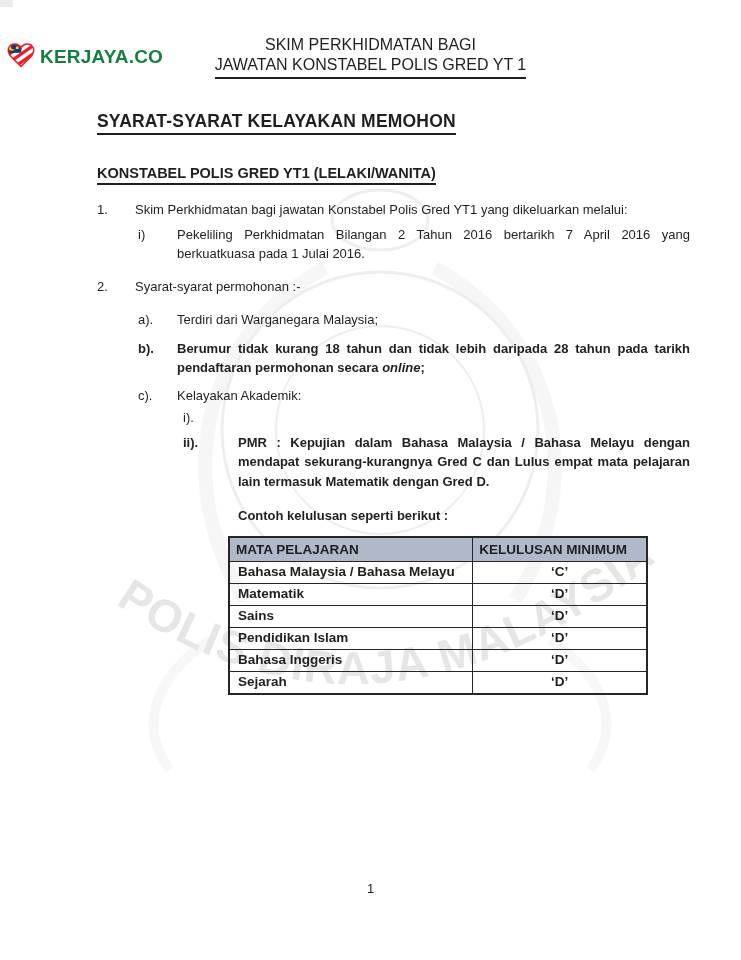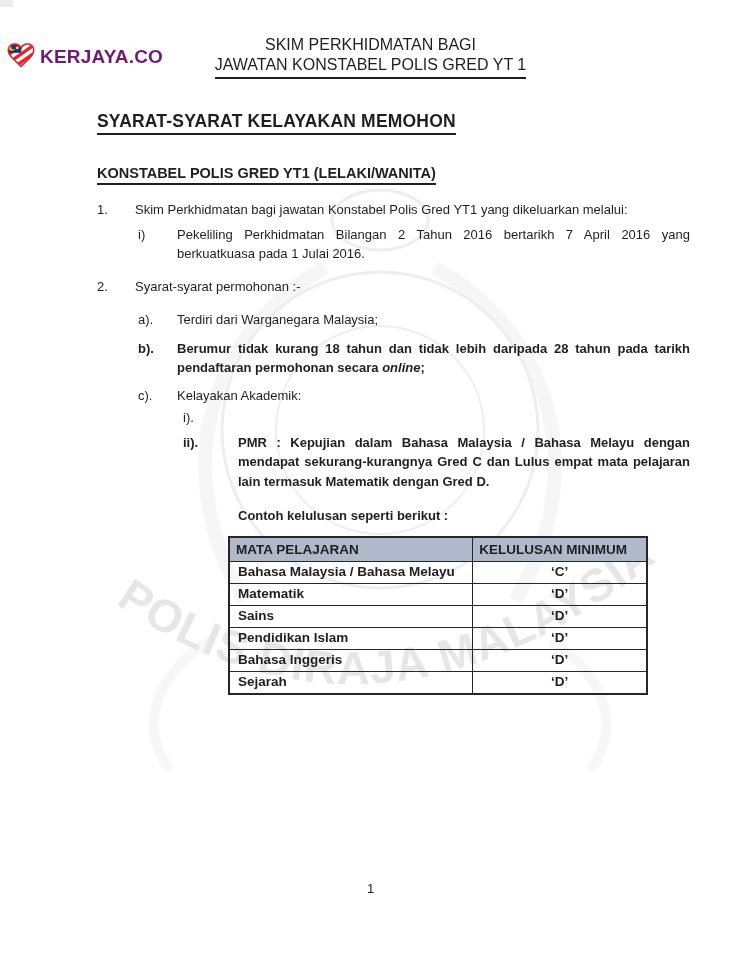--- a/index.html
+++ b/index.html
@@ -102,21 +102,21 @@
             <rect x="-8" y="13.8" width="40" height="2.6"></rect>
             <rect x="-8" y="19.2" width="40" height="2.6"></rect>
           </g>
           <path d="M-1 -1 L13.5 -1.5 L12 8.5 L-2 9 Z" fill="#14387f"></path>
           <circle cx="4.8" cy="4.2" r="2.7" fill="#ffd100"></circle>
           <circle cx="6.2" cy="3.7" r="2.2" fill="#14387f"></circle>
           <circle cx="9" cy="4.6" r="1.2" fill="#ffd100"></circle>
         </g>
         <path d="M12 4.5 C10 1 4.5 0.5 2.5 4 C0.5 7.5 3 11 6 13.8 L12 19.5 L18 13.8 C21 11 23.5 7.5 21.5 4 C19.5 0.5 14 1 12 4.5 Z" fill="none" stroke="#e8222d" stroke-width="1.2"></path>
       </svg>
-      <span class="brand-name" style="color: #701a75;">KERJAYA.CO</span>
+      <span class="brand-name" style="color: #15803d;">KERJAYA.CO</span>
     </div>
 
     <div class="doc-title">
       <span>SKIM PERKHIDMATAN BAGI</span><br>
       <span class="ul">JAWATAN KONSTABEL POLIS GRED YT 1</span>
     </div>
 
     <div class="h1">
       <span class="ul">SYARAT-SYARAT KELAYAKAN MEMOHON</span>
     </div>

